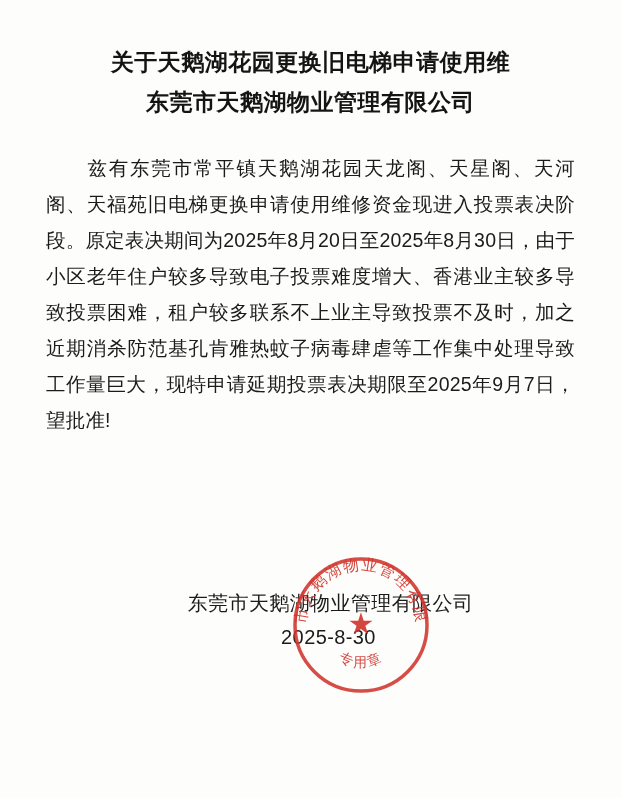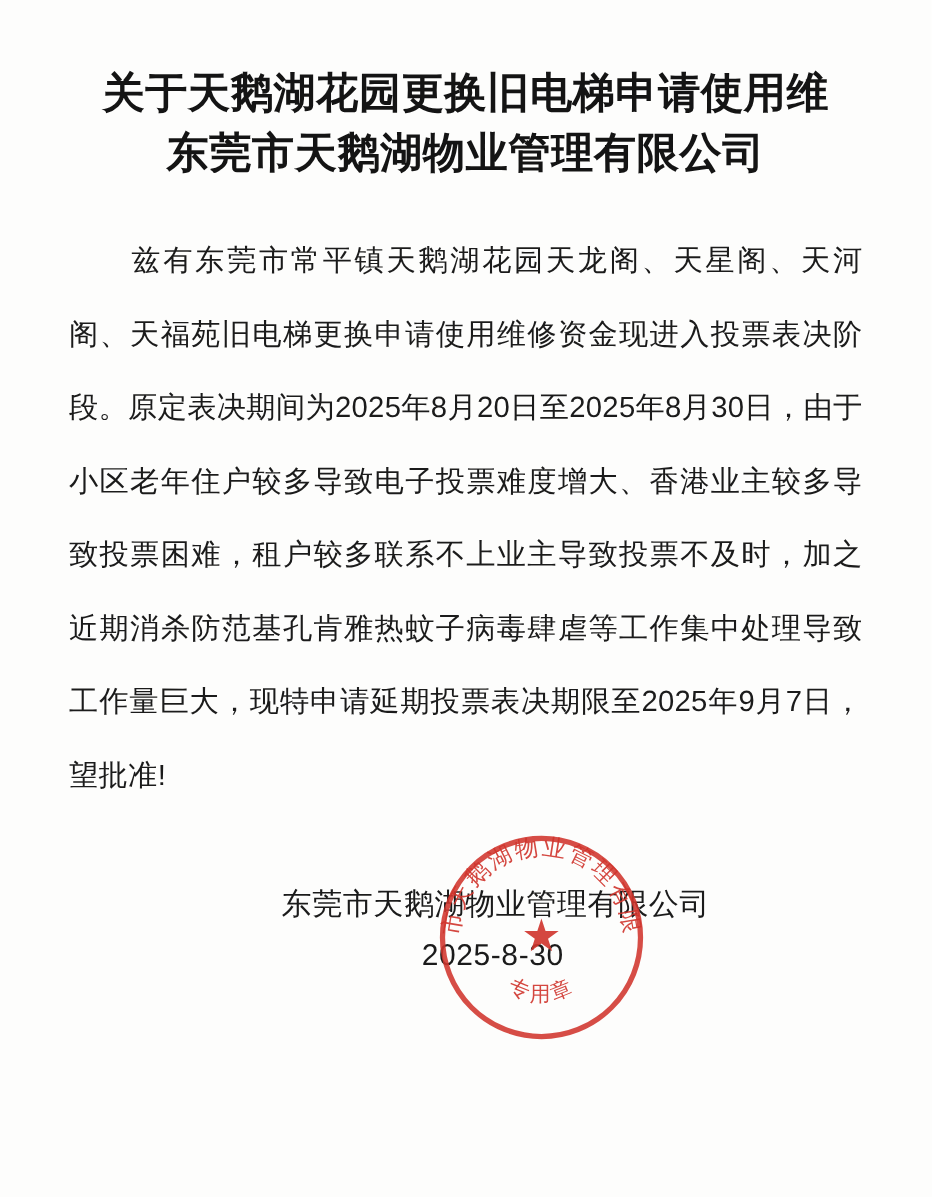--- a/index.html
+++ b/index.html
@@ -16,36 +16,36 @@
   }
   .page {
     position: relative;
     width: 621px;
     height: 798px;
     background: #fdfdfc;
     box-sizing: border-box;
     padding: 34px 46px 0 46px;
   }
   .doc-title {
-    font-size: 28px;
+    font-size: 23px;
     font-weight: bold;
     line-height: 40px;
     text-align: center;
     letter-spacing: 0.5px;
     color: #141414;
     margin: 8px 0 0 0;
     padding: 0 6px;
   }
   .doc-title .title-line {
     display: block;
   }
   .body-text {
     margin-top: 28px;
     font-size: 19.5px;
-    line-height: 49px;
+    line-height: 36px;
     text-align: justify;
     text-align-last: left;
     text-justify: inter-ideograph;
     color: #1b1b1b;
     letter-spacing: 0.2px;
   }
   .body-text .indent {
     display: inline-block;
     width: 40px;
   }

